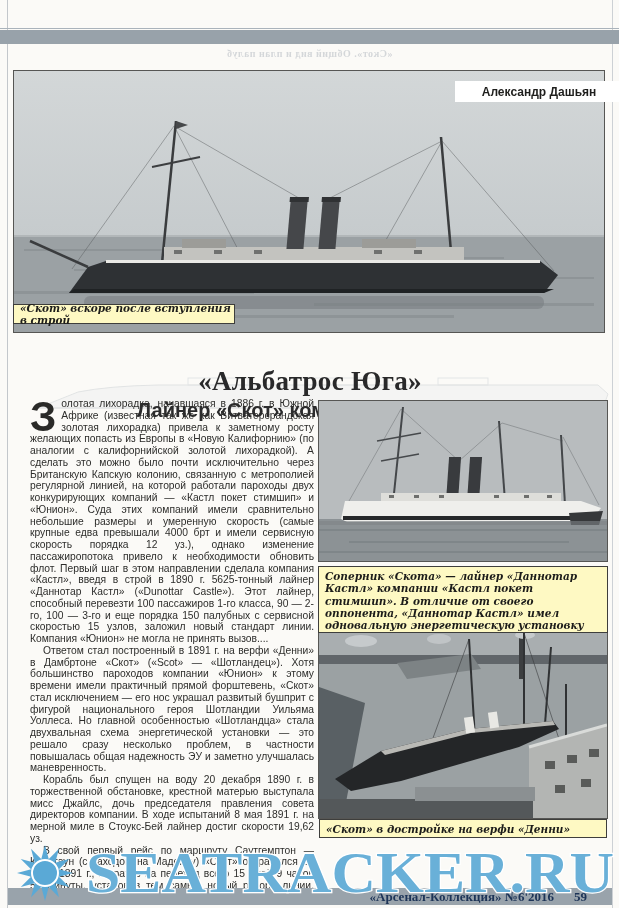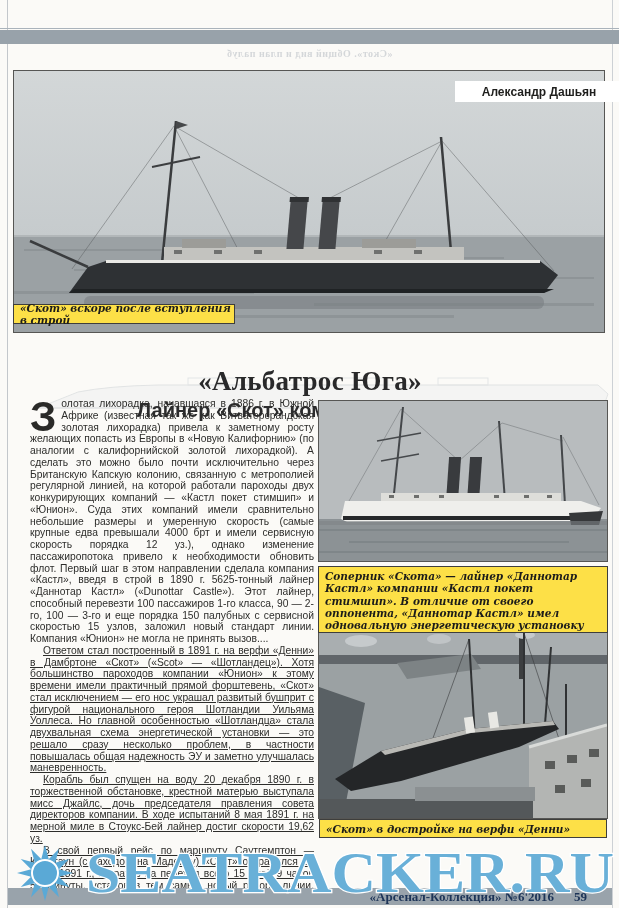--- a/index.html
+++ b/index.html
@@ -12,36 +12,36 @@
   .bleed{position:absolute;left:0;top:48px;width:619px;text-align:center;
          font:bold 10px "Liberation Serif",serif;color:#8d97a4;opacity:.35;
          transform:scaleX(-1);letter-spacing:.5px;}
   
   .photo-main{position:absolute;left:13px;top:70px;width:592px;height:263px;
               border:1px solid #565654;box-sizing:border-box;background:#cdd1d3;z-index:1;}
   .photo-main svg{display:block;}
   .author{position:absolute;left:455px;top:81px;width:168px;height:21px;background:#fff;
           display:flex;align-items:center;justify-content:center;z-index:3;
           font-weight:bold;font-size:12px;color:#1f1f1d;}
-  .cap-box{background:#fde047;border:1px solid #3e3e3c;box-sizing:border-box;color:#1c1c1a;
+  .cap-box{background:#fef9c3;border:1px solid #3e3e3c;box-sizing:border-box;color:#1c1c1a;
            font-family:"DejaVu Serif","Liberation Serif",serif;font-style:italic;font-weight:bold;}
   .cap-main{position:absolute;left:13px;top:304px;width:222px;height:20px;z-index:2;
             display:flex;align-items:center;padding-left:6px;font-size:10.5px;}
   
   .titleblock{position:absolute;left:8px;top:335px;width:604px;height:63px;text-align:center;z-index:1;margin-top:29px;}
   .plan-ghost{position:absolute;left:0;top:0;width:604px;height:63px;opacity:.5;}
   .title{position:absolute;left:0;top:2px;width:604px;font-family:"Liberation Serif",serif;
          font-weight:bold;font-size:27px;color:#29292a;letter-spacing:.3px;}
   .subtitle{position:absolute;left:0;top:35px;width:604px;font-family:Liberation Sans, sans-serif;
             font-weight:bold;font-size:20px;color:#2b2b2c;}
   
   .col-left{position:absolute;left:30px;top:398px;width:284px;text-align:justify;
             font-size:10.3px;line-height:11.75px;color:#2d2d2b;z-index:1;}
   .col-left p{margin:0;}
-  .col-left p + p{text-indent:13px;text-decoration:underline;}
+  .col-left p + p{text-indent:13px;}
   .dropcap{float:left;font-size:42px;line-height:33px;font-weight:bold;color:#2a2a28;
            padding:2px 5px 0 0;font-family:"Liberation Sans",sans-serif;}
   .photo-side{position:absolute;border:1px solid #565654;box-sizing:border-box;z-index:1;}
   .photo-rival{left:318px;top:400px;width:290px;height:162px;background:#b7bbbd;}
   .cap-rival{position:absolute;left:318px;top:566px;width:290px;height:67px;z-index:2;
              padding:3px 6px;font-size:10.5px;line-height:12.3px;}
   .photo-yard{left:318px;top:628px;width:290px;height:191px;background:#9ba1a3;}
   .cap-yard{position:absolute;left:319px;top:819px;width:288px;height:19px;z-index:2;
             display:flex;align-items:center;padding-left:6px;font-size:10.5px;}
   

